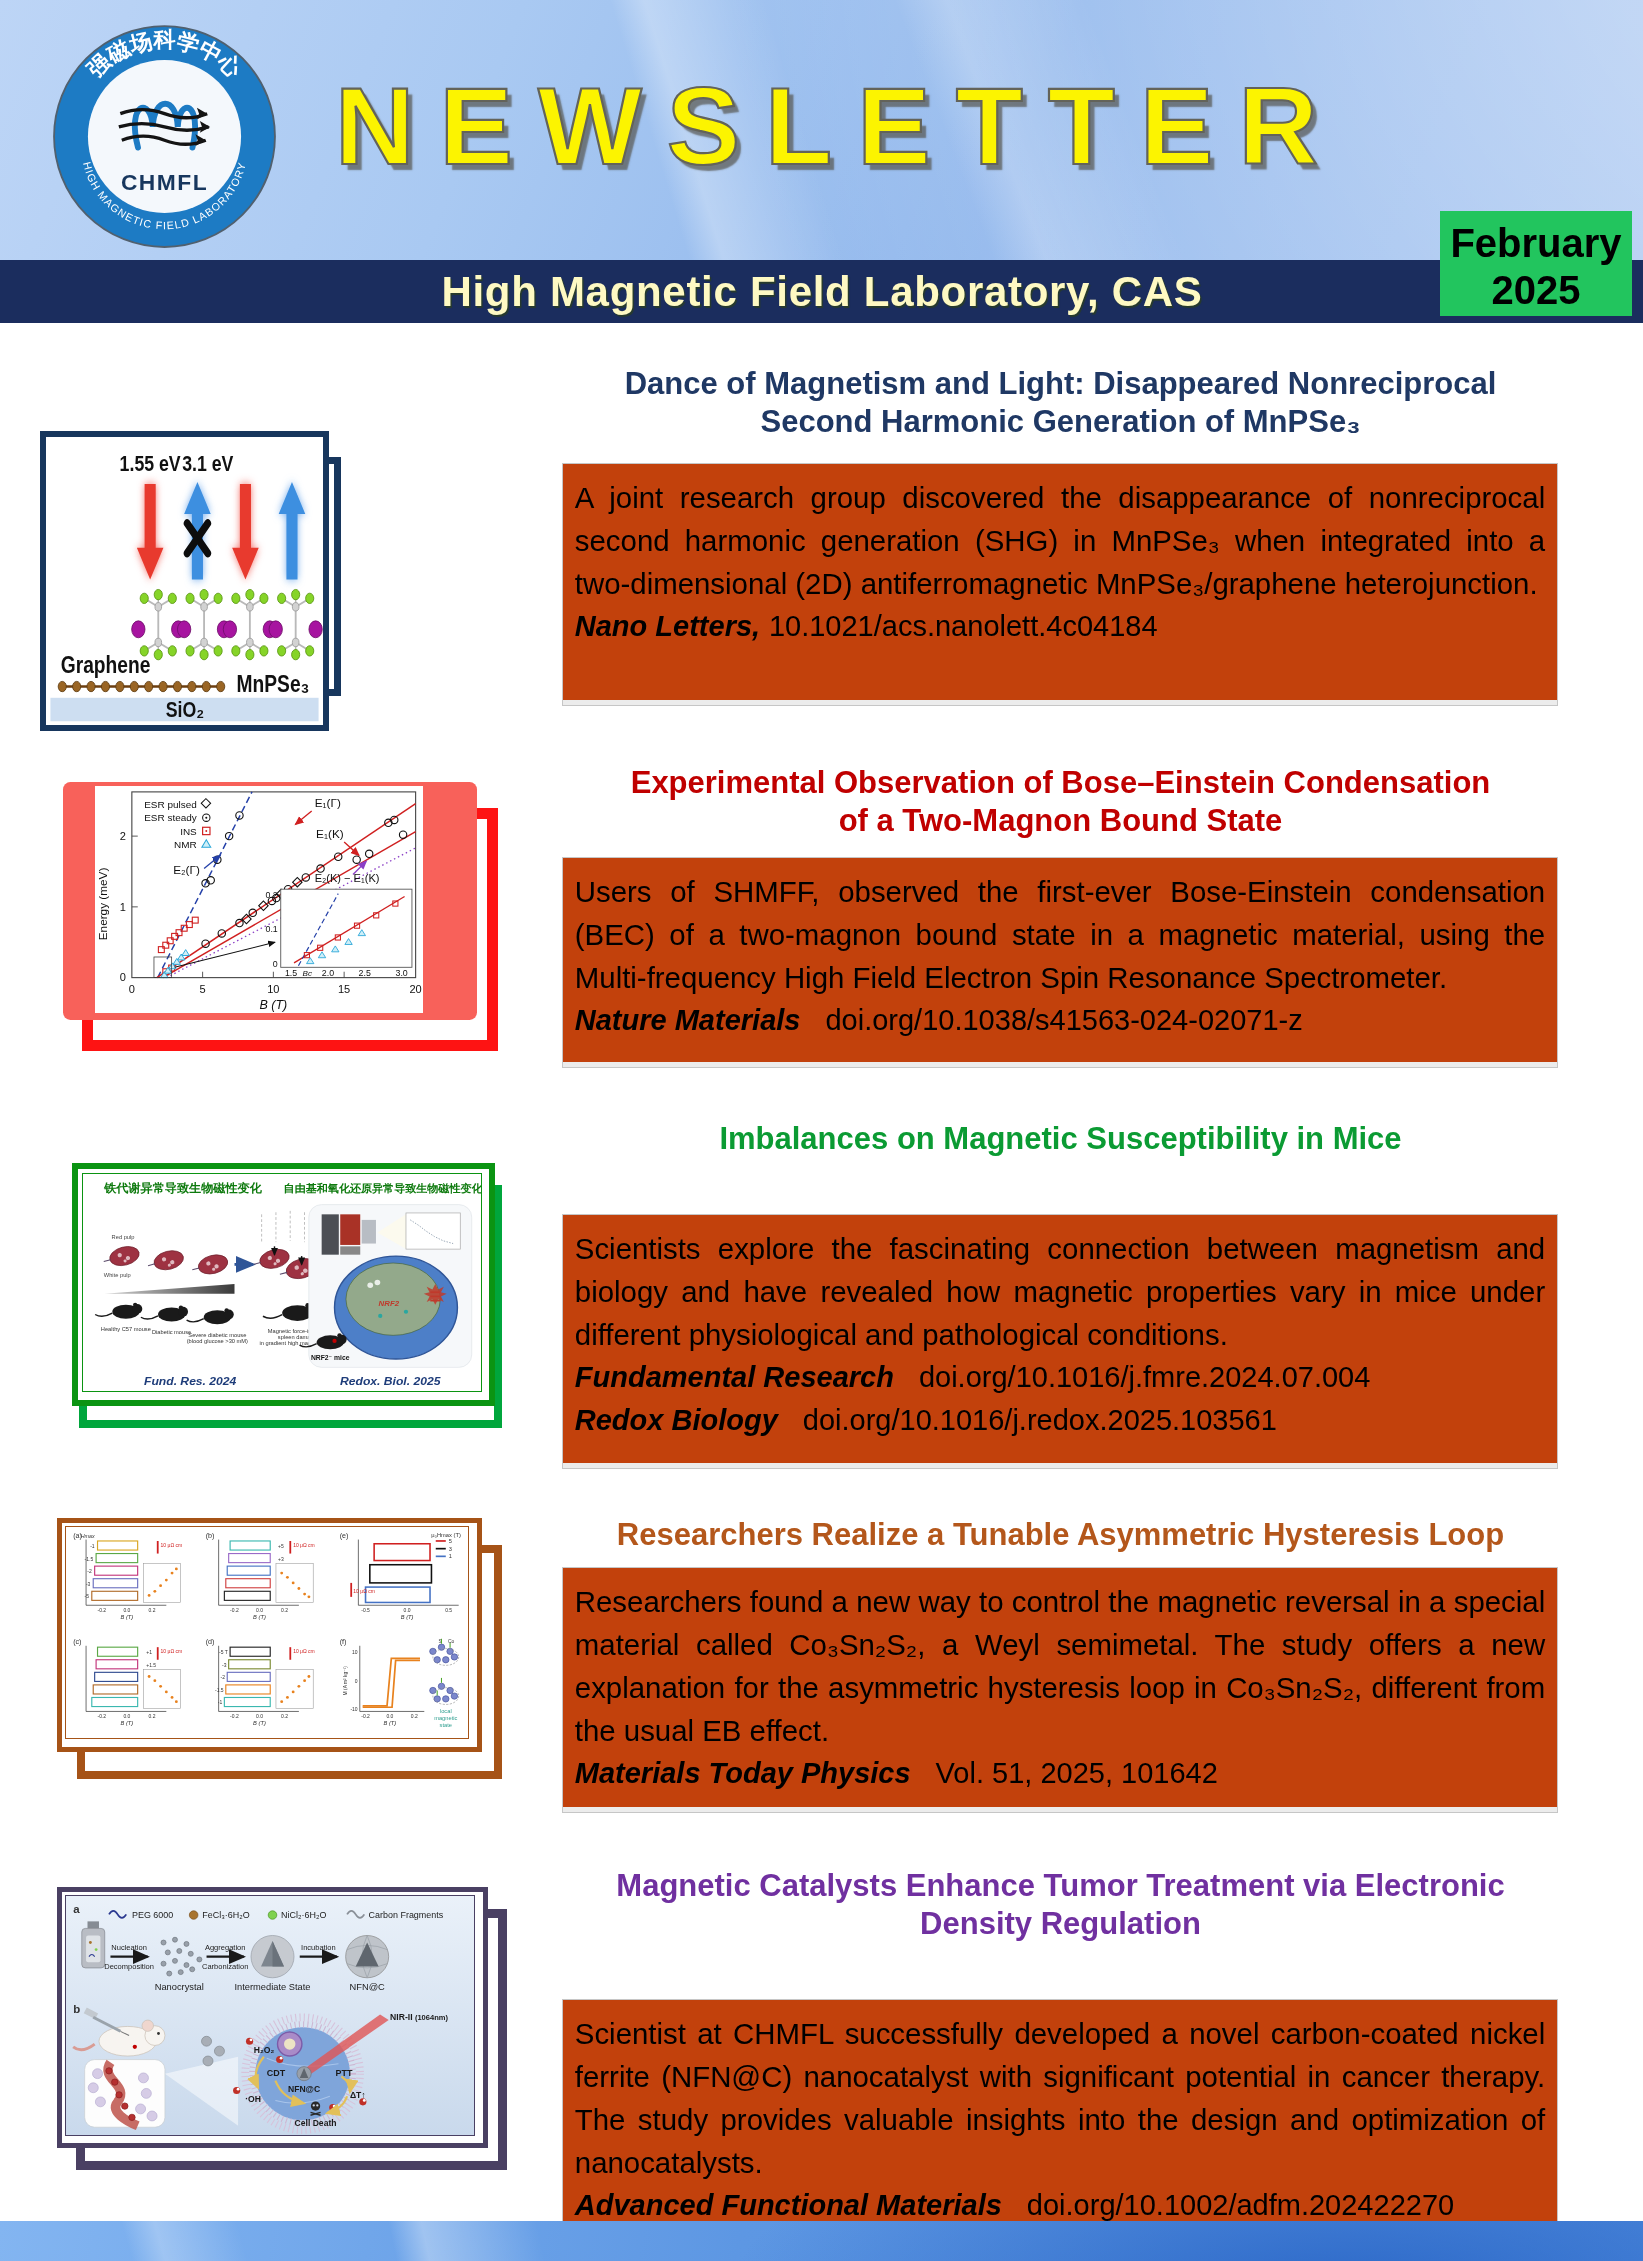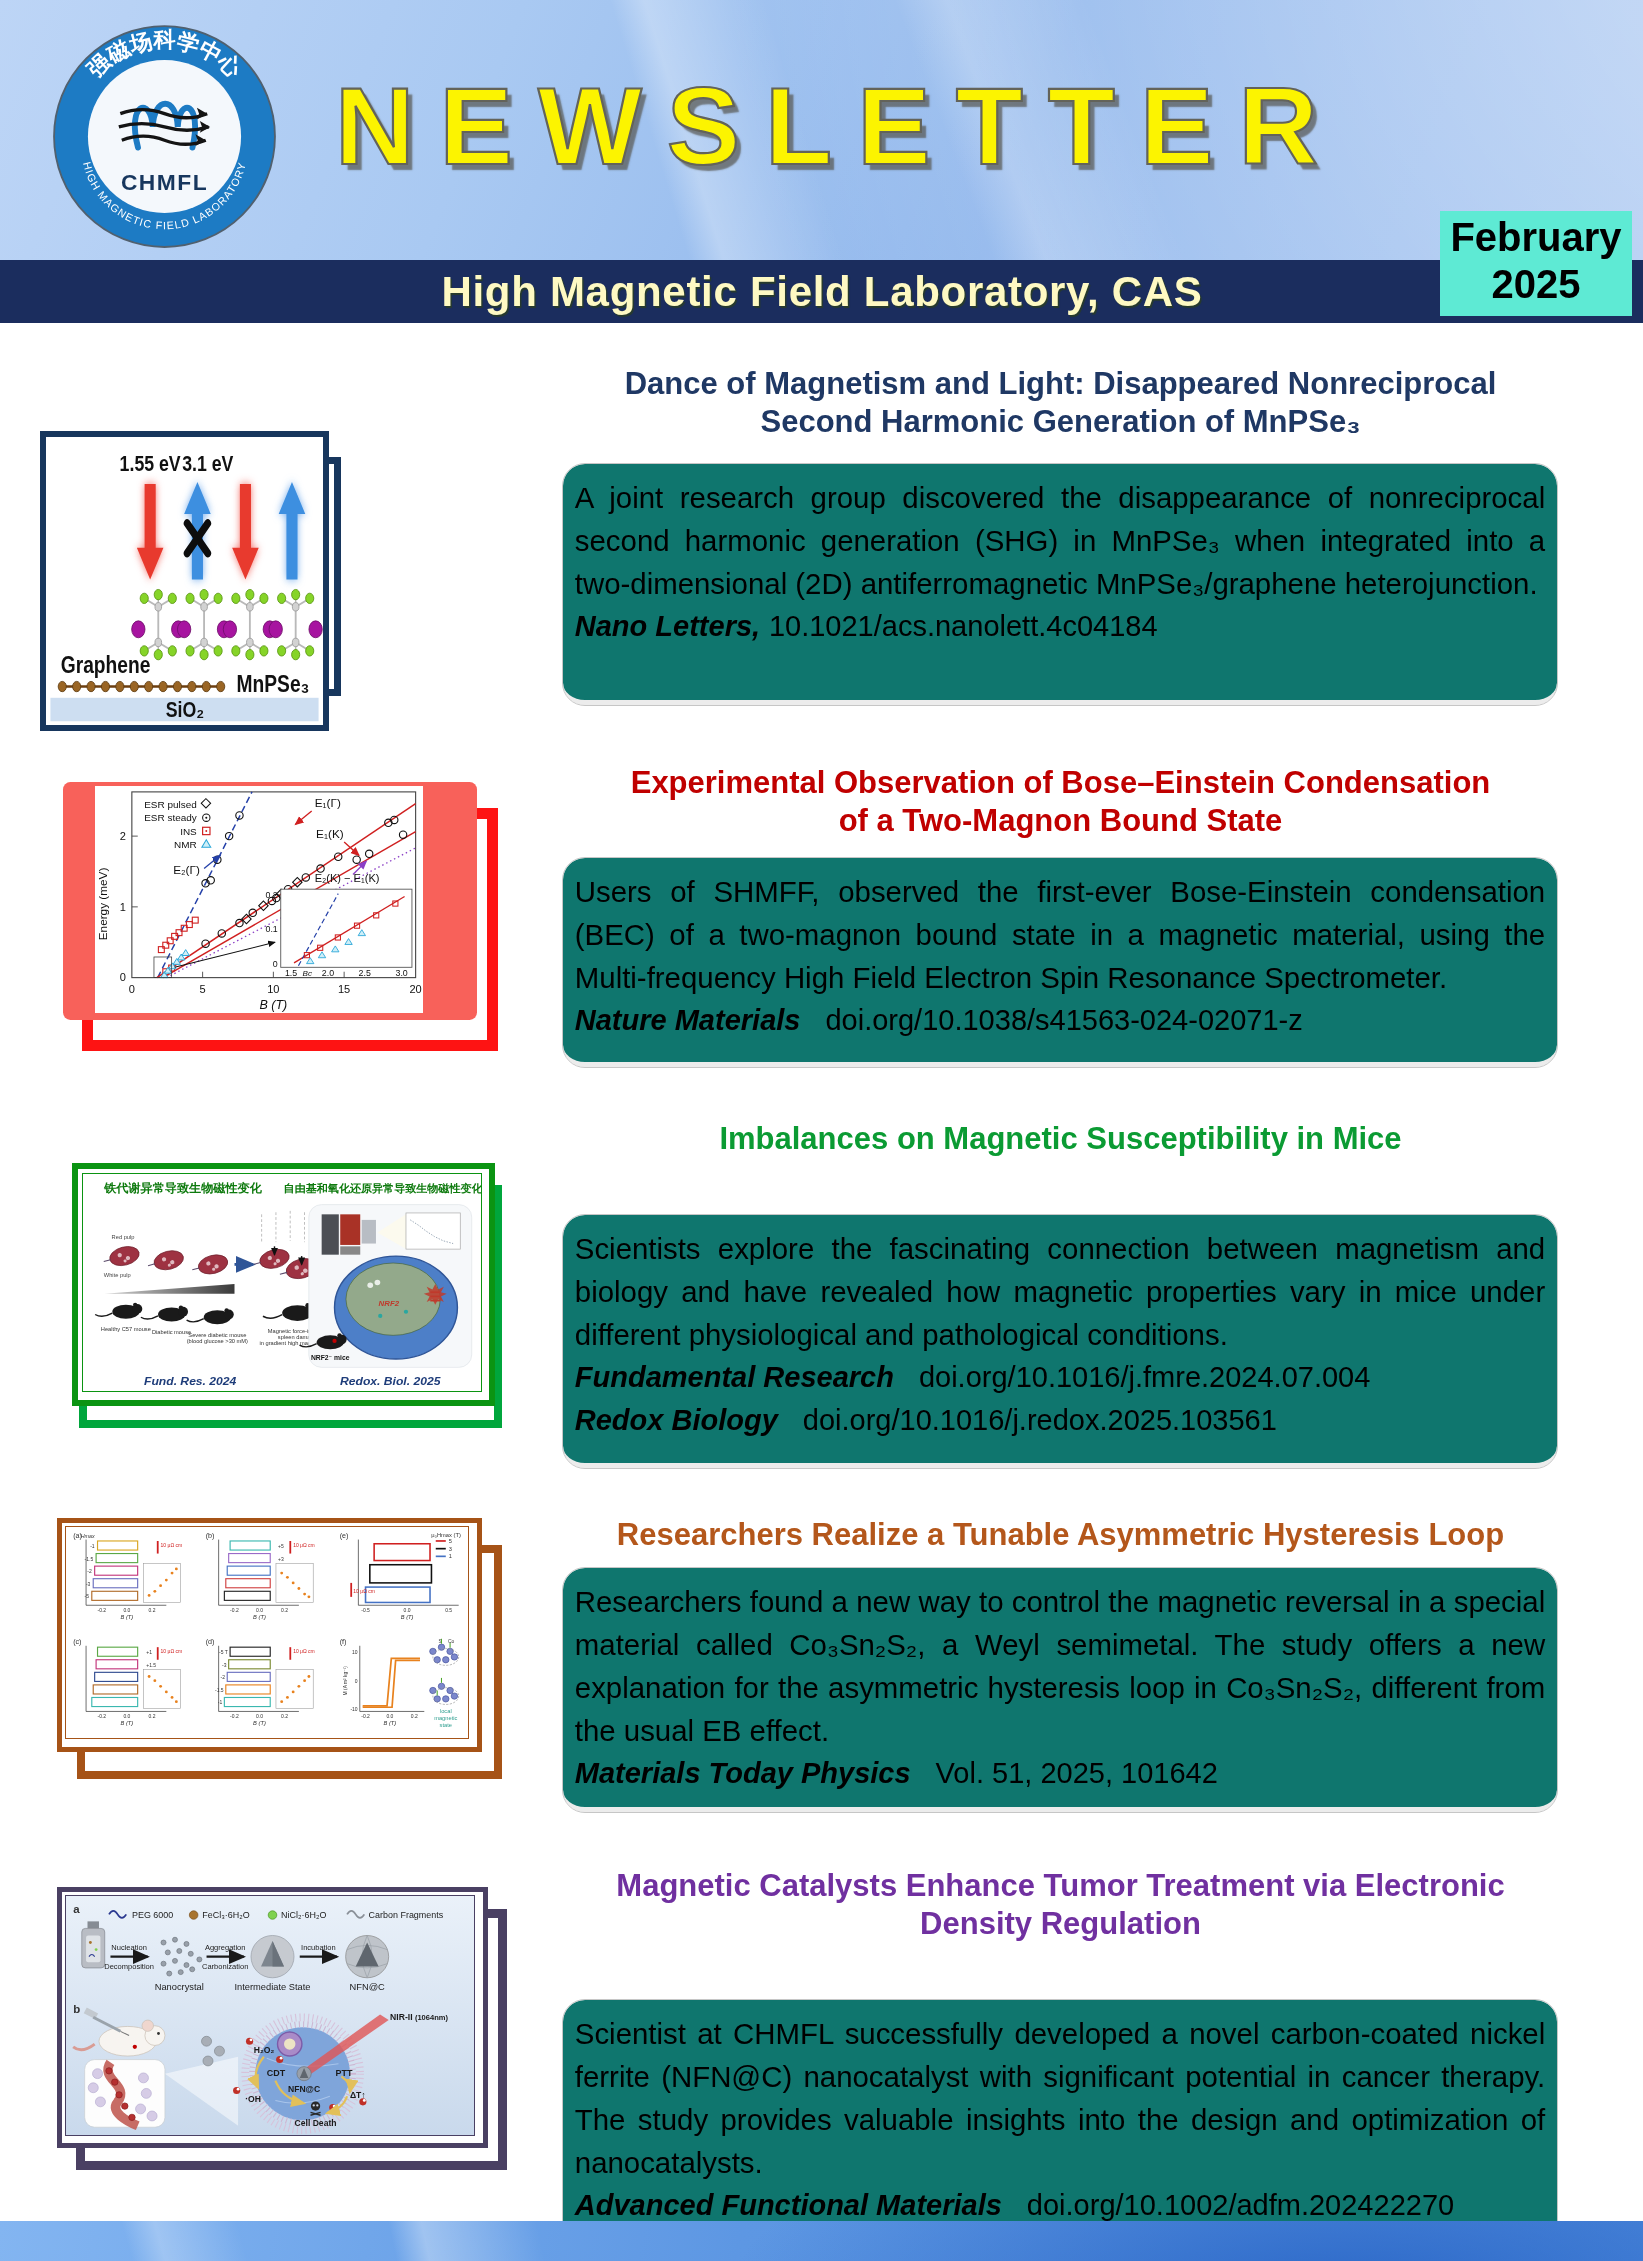--- a/index.html
+++ b/index.html
@@ -15,29 +15,29 @@
     background:
       radial-gradient(circle at 118% -55%, rgba(255,255,255,.55) 0%, rgba(255,255,255,0) 62%),
       linear-gradient(73deg, rgba(255,255,255,0) 40%, rgba(255,255,255,.30) 42%, rgba(255,255,255,0) 49%),
       linear-gradient(69deg, rgba(255,255,255,0) 57%, rgba(255,255,255,.22) 60%, rgba(255,255,255,0) 68%);}
   #nlTitle{left:309px;top:62px;width:1060px;text-align:center;
     font-size:110px;font-weight:800;letter-spacing:25px;color:#FCF400;
     -webkit-text-stroke:2.2px #63635a;text-shadow:5.2px 5.9px 1.5px rgba(88,88,82,.72);white-space:nowrap;}
   #navyBar{left:0;top:260px;width:1644px;height:63px;background:#1B2D5E;}
   #orgName{width:100%;text-align:center;line-height:63px;font-size:42px;font-weight:700;
     color:#fef9c3;letter-spacing:0.7px;text-shadow:1.5px 2.2px 0.7px rgba(46,66,18,.65);}
-  #dateBox{left:1440px;top:211px;width:192px;height:105px;background:#5eead4;color:#000;
-    text-align:center;font-weight:700;font-size:40px;line-height:47px;padding-top:3px;z-index:5;}
+  #dateBox{left:1440px;top:211px;width:192px;height:105px;background:#22c55e;color:#000;
+    text-align:center;font-weight:700;font-size:40px;line-height:47px;padding-top:9px;z-index:5;}
 
   
   .sec-title{left:534px;width:1053px;text-align:center;font-weight:700;font-size:31px;line-height:38px;}
   .sec-title span{display:block;}
   .sec-title span:empty{display:none;}
-  .bb{left:563px;width:994px;background:#0f766e;outline:0.7px solid #c6c6c6;border-bottom:5.2px solid #ECECEC;
-      padding:11.8px 11.8px 0 11.8px;font-size:29.4px;line-height:43px;color:#000;border-radius:22px;}
+  .bb{left:563px;width:994px;background:#c2410c;outline:0.7px solid #c6c6c6;border-bottom:5.2px solid #ECECEC;
+      padding:11.8px 11.8px 0 11.8px;font-size:29.4px;line-height:43px;color:#000;}
   .bb p{margin:0;text-align:justify;}
   .cite{margin-top:10.3px;font-size:29px;text-align:left !important;white-space:nowrap;}
   .cite .j{font-weight:700;font-style:italic;}
   .cite .r{margin-left:25px;}
   .cite .r.tight{margin-left:8.8px;}
 
   
   .shadow-frame{background:transparent;z-index:1;}
   .fig-frame{z-index:2;background:#fff;}
   #f1s{left:52px;top:457px;width:289px;height:239px;border:7.4px solid #17365D;}

